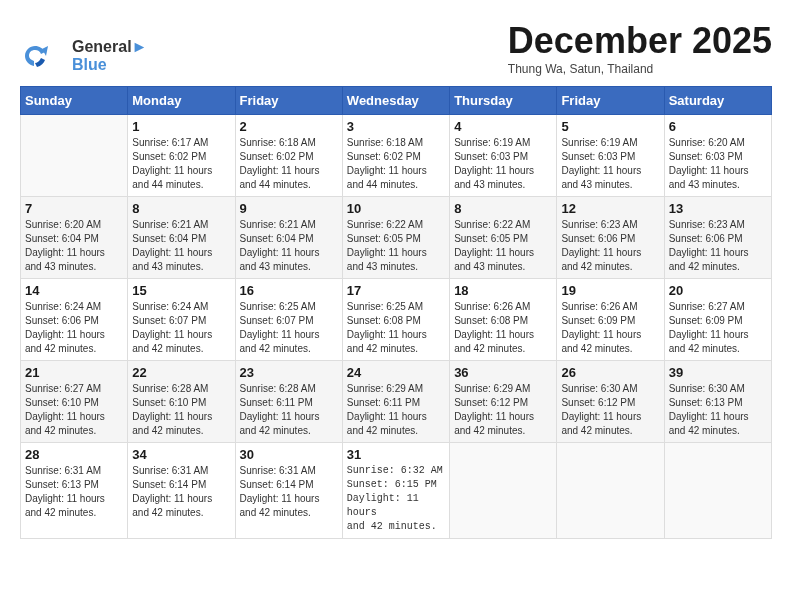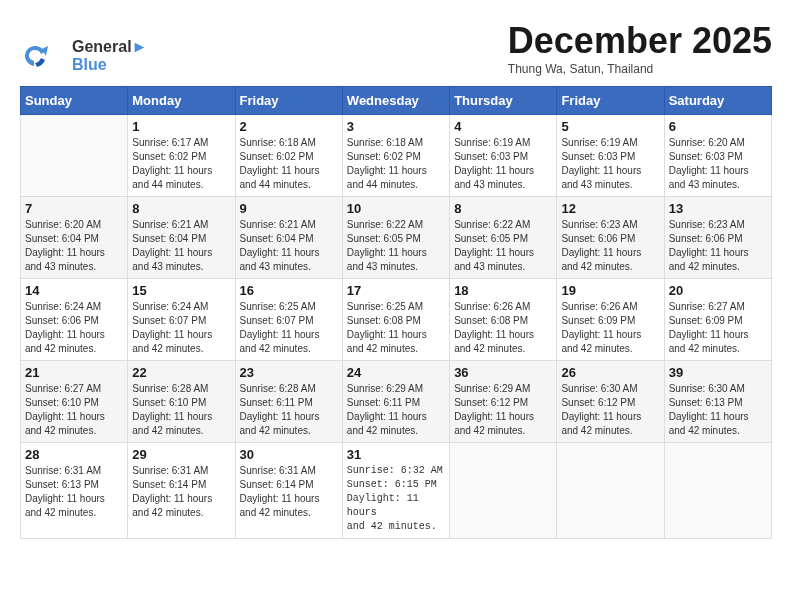--- a/index.html
+++ b/index.html
@@ -323,21 +323,21 @@
       </tr>
       <tr>
         <td>
           <span class="day-number">28</span>
           <div class="day-info" style="white-space: pre-line;">Sunrise: 6:31 AM
 Sunset: 6:13 PM
 Daylight: 11 hours
 and 42 minutes.</div>
         </td>
         <td>
-          <span class="day-number">29</span>
+          <span class="day-number">34</span>
           <div class="day-info" style="white-space: pre-line;">Sunrise: 6:31 AM
 Sunset: 6:14 PM
 Daylight: 11 hours
 and 42 minutes.</div>
         </td>
         <td>
           <span class="day-number">30</span>
           <div class="day-info" style="white-space: pre-line;">Sunrise: 6:31 AM
 Sunset: 6:14 PM
 Daylight: 11 hours

